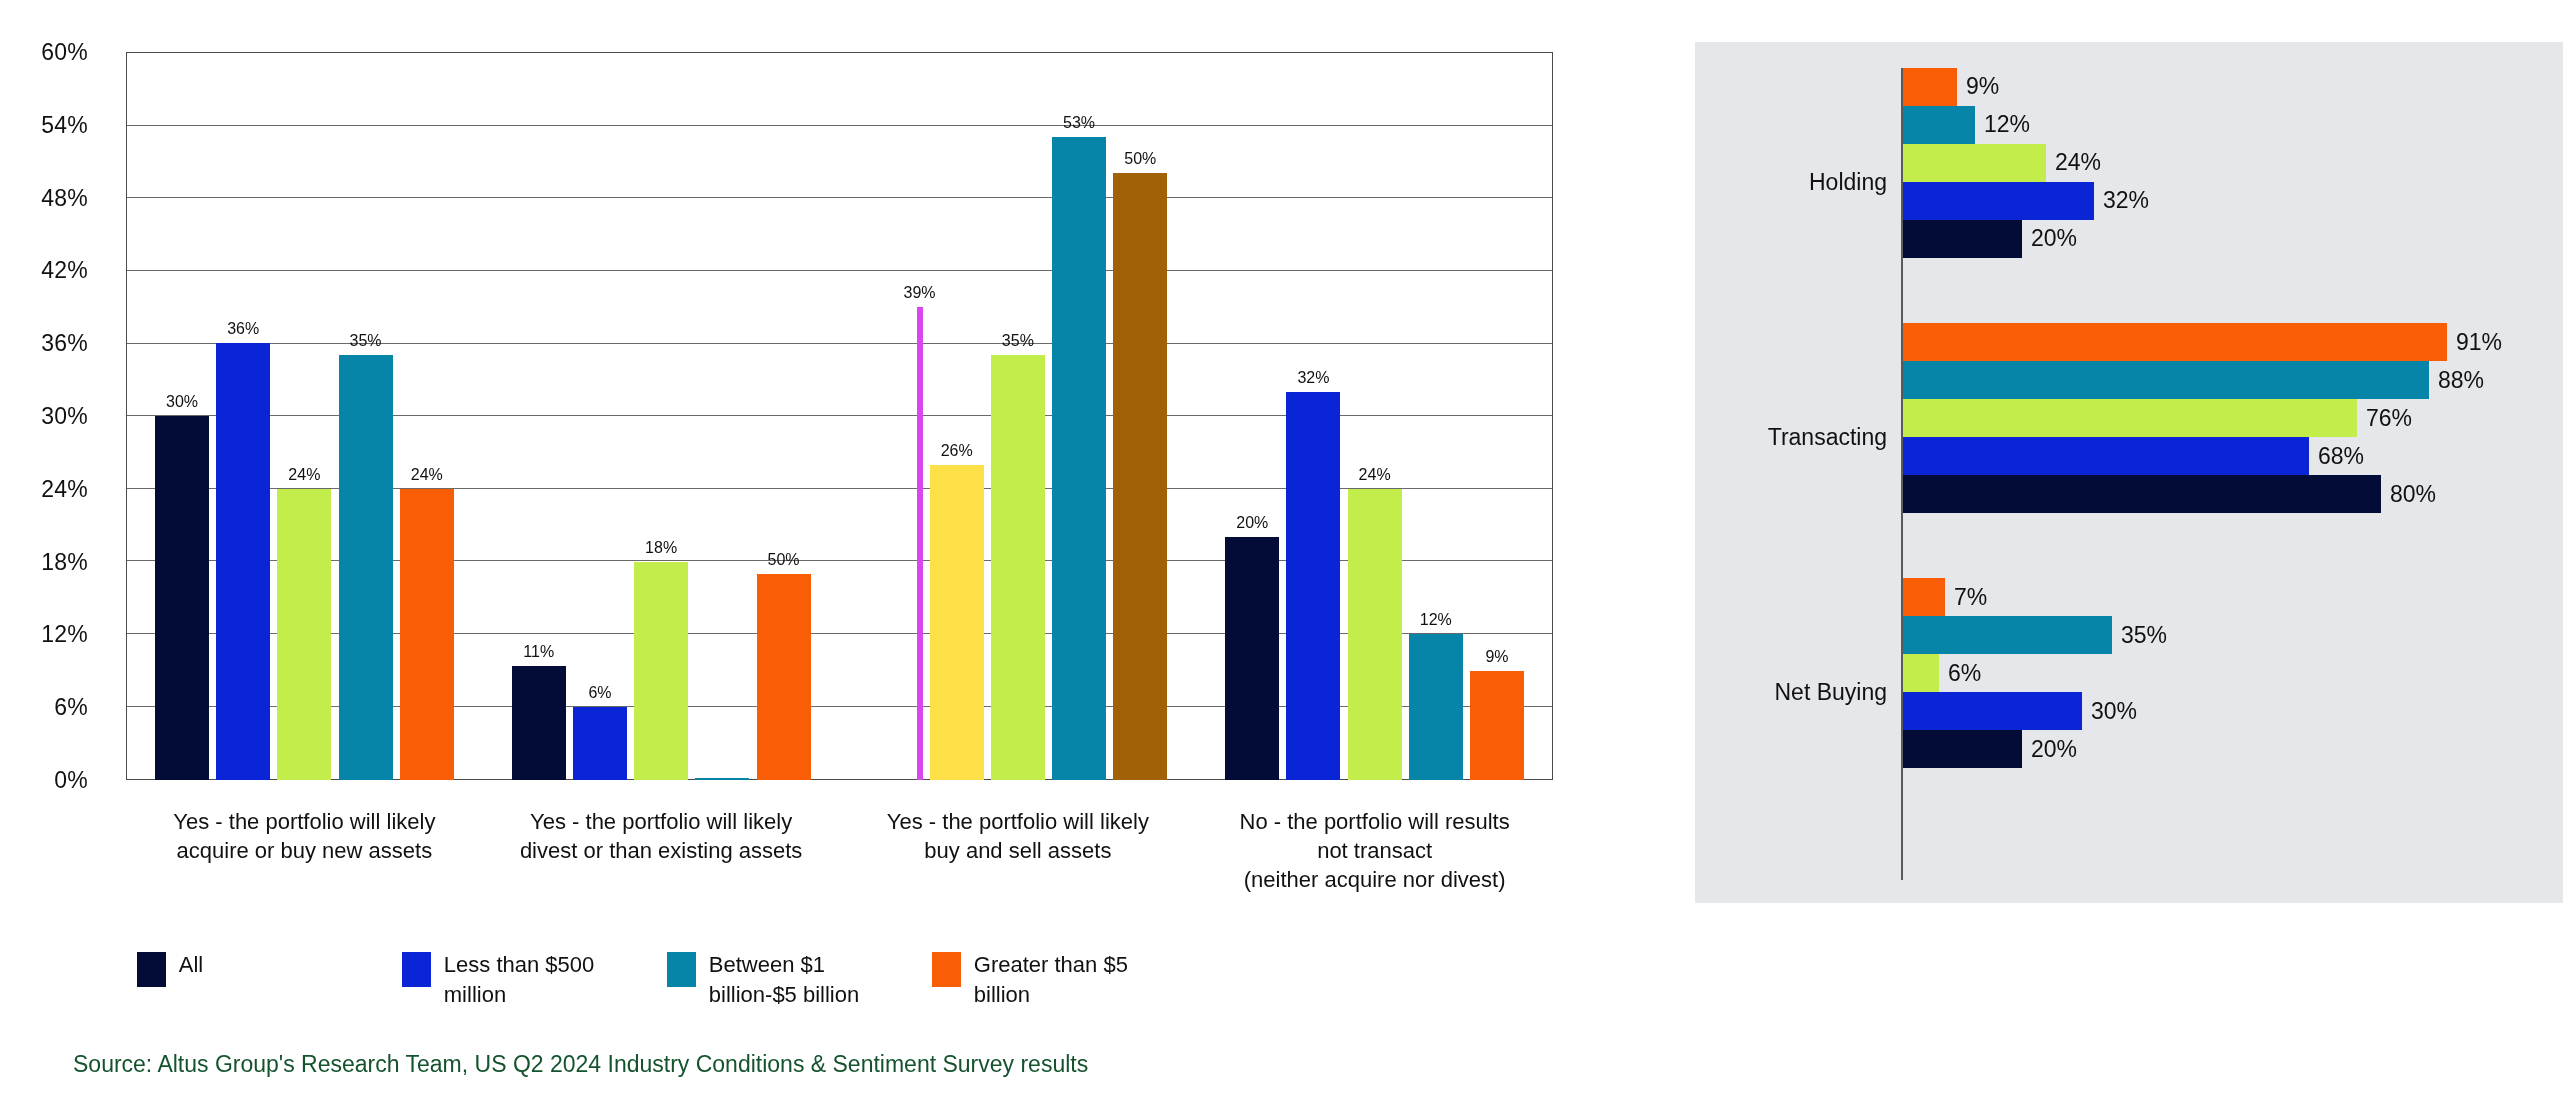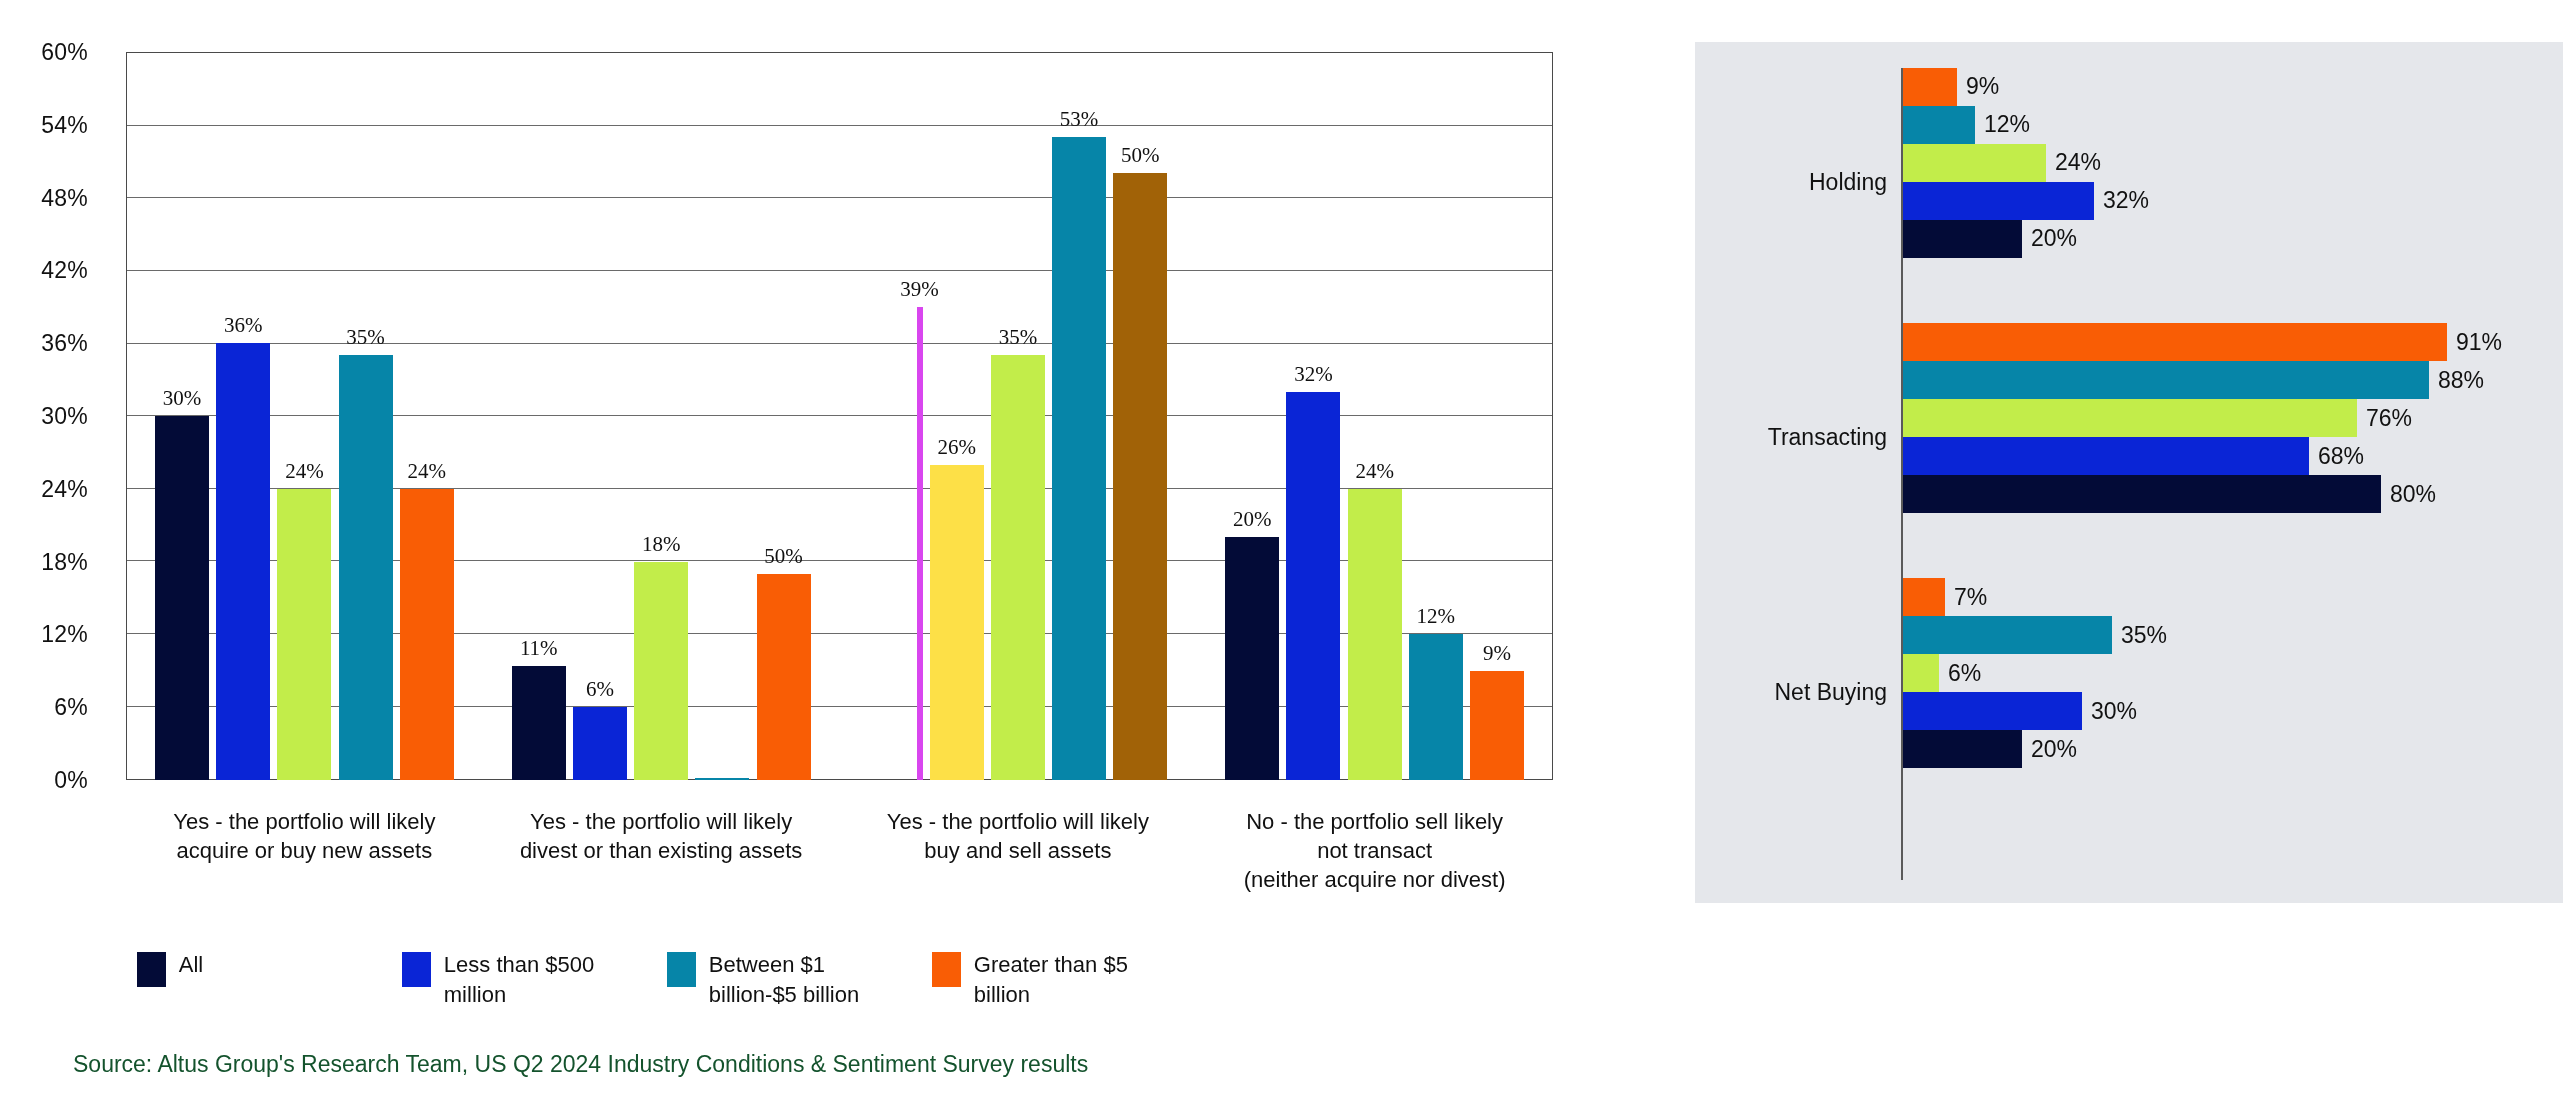--- a/index.html
+++ b/index.html
@@ -63,24 +63,23 @@
   .bar {
     width: 100%;
     position: relative;
   }
   .bar-value {
     position: absolute;
     bottom: 100%;
     left: 50%;
     transform: translateX(-50%);
     margin-bottom: 5.5px;
-    font-size: 21px;
+    font-size: 16px;
     color: #111111;
     white-space: nowrap;
-    font-family: Liberation Serif, serif;
   }
 
   .xcat-row {
     position: absolute;
     left: 126px; top: 807px;
     width: 1427px;
     display: flex;
   }
   .xcat {
     flex: 1 1 0;
@@ -315,21 +314,21 @@
         </div>
         <div class="xcat">
           <div>Yes - the portfolio will likely</div>
           <div>divest or than existing assets</div>
         </div>
         <div class="xcat">
           <div>Yes - the portfolio will likely</div>
           <div>buy and sell assets</div>
         </div>
         <div class="xcat">
-          <div>No - the portfolio sell likely</div>
+          <div>No - the portfolio will results</div>
           <div>not transact</div>
           <div>(neither acquire nor divest)</div>
         </div>
       </div>
 
     <div class="legend" id="legend-row">
         <div class="legend-item">
           <span class="legend-swatch" style="background: rgb(3, 11, 55);"></span>
           <span class="legend-label">All</span>
         </div>

